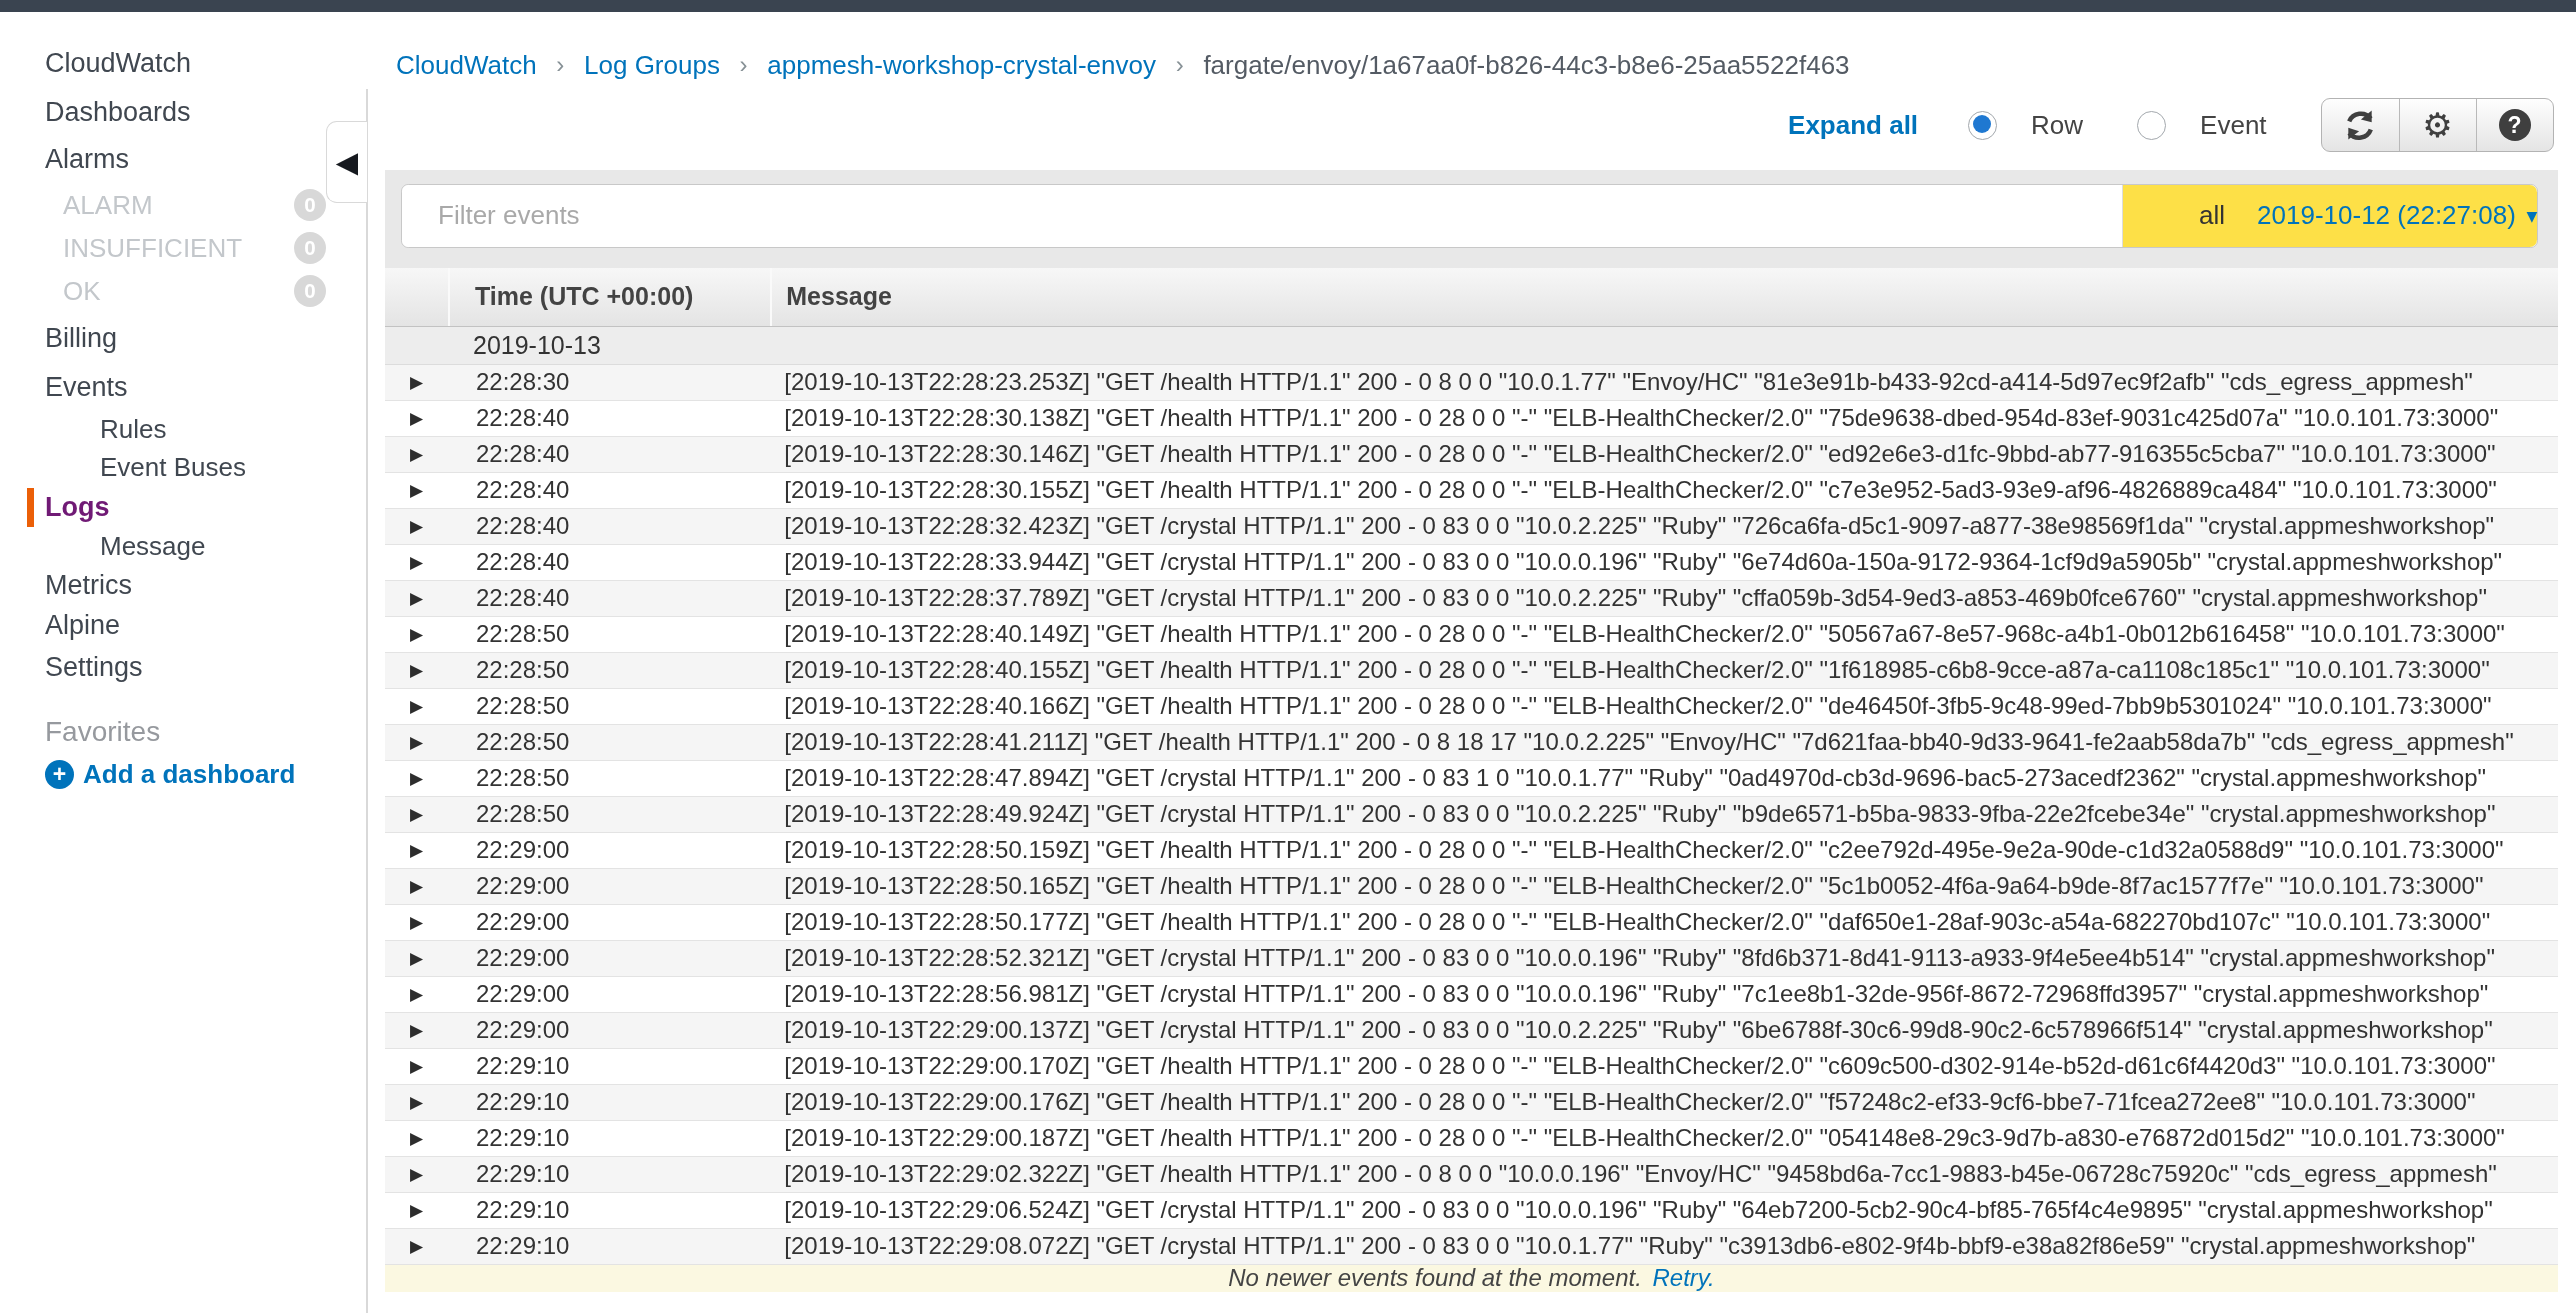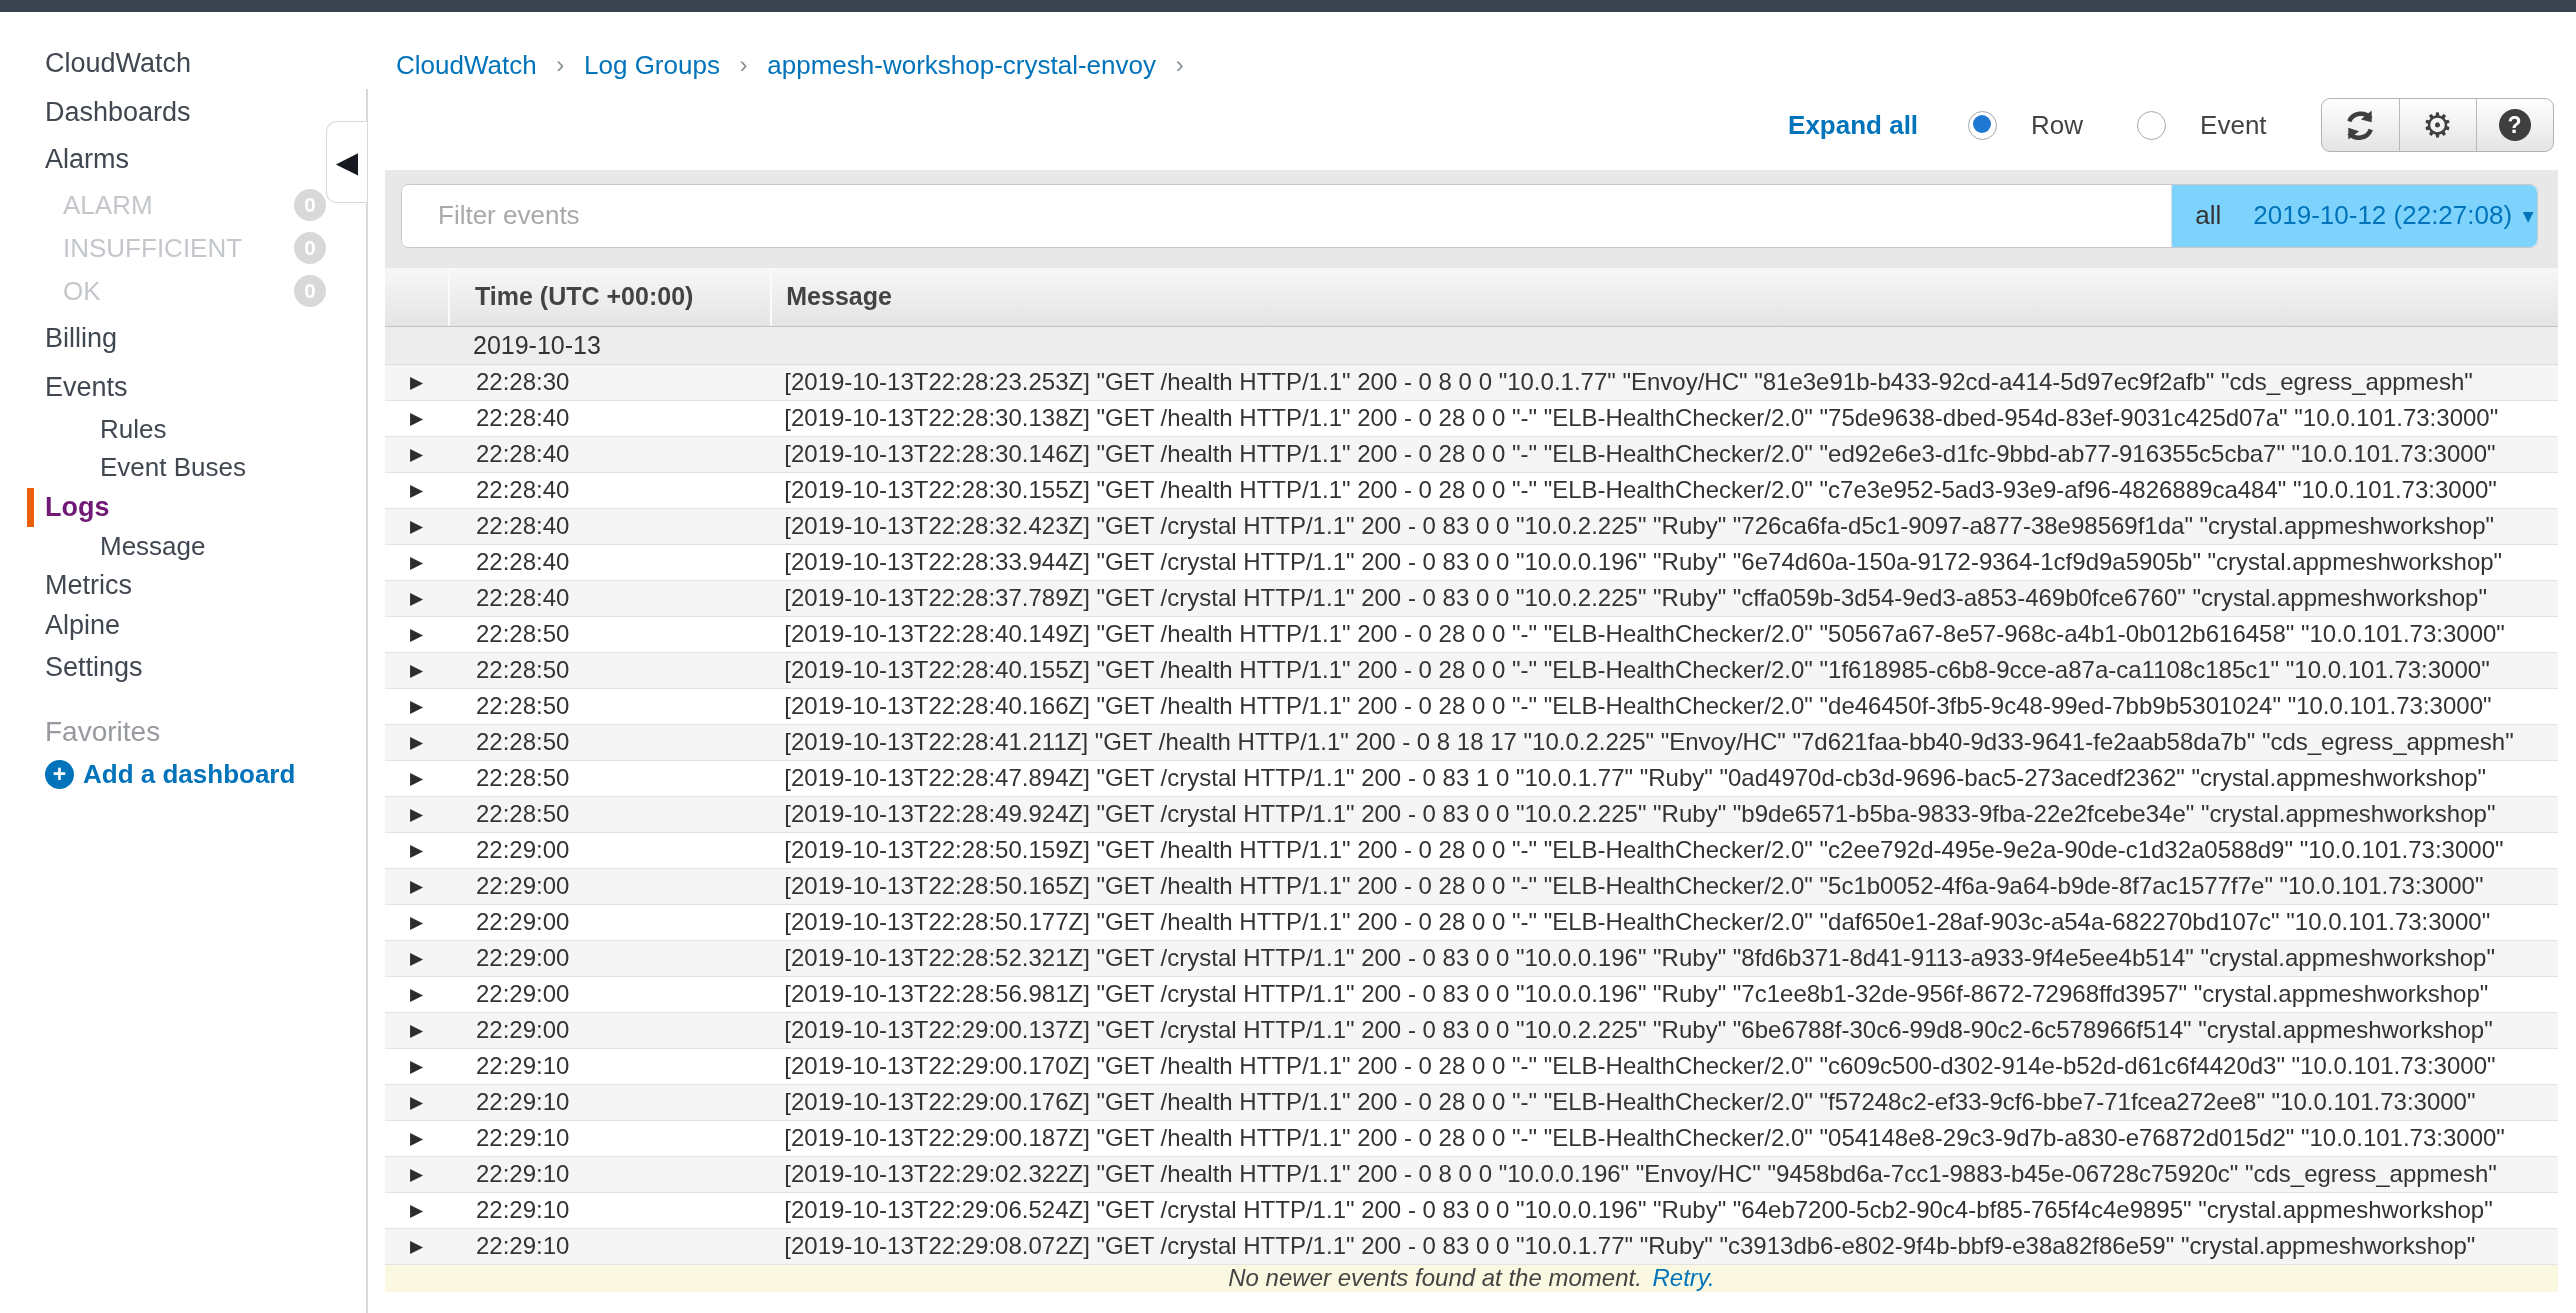--- a/index.html
+++ b/index.html
@@ -57,22 +57,22 @@
   .help-circle { width:32px; height:32px; border-radius:50%; background:#3f3f3f; color:#fff;
                  font-size:23px; font-weight:bold; display:flex; align-items:center; justify-content:center; }
 
   
   .panel { position:absolute; left:17px; right:18px; top:158px; background:#e8e8e8; padding-top:14.3px; }
   .filter-wrap { margin:0 19.7px 0 16px; height:64px; background:#fff; border:0.9px solid #c8c8c8;
                  border-radius:7.2px; display:flex; align-items:stretch; }
   .filter-input { flex:1; border:none; outline:none; font-size:26px; color:#333;
                   padding-left:36px; border-radius:7.2px 0 0 7.2px; font-family:"Liberation Sans",sans-serif; }
   .filter-input::placeholder { color:#a9a9a9; }
-  .filter-right { width:366px; border-left:0.9px solid #ddd; display:flex; align-items:center;
-                  border-radius:0 7.2px 7.2px 0; background:#7dd3fc; }
+  .filter-right { width:415px; border-left:0.9px solid #ddd; display:flex; align-items:center;
+                  border-radius:0 7.2px 7.2px 0; background:#fde047;justify-content:flex-end; }
   .filter-scope { color:#333; font-size:26px; margin-left:23px; }
   .date-link { color:#0073bb; font-size:26px; margin-left:32px; cursor:pointer; }
   .date-caret { color:#0073bb; font-size:21.5px; margin-left:10.7px; cursor:pointer; }
 
   .thead { margin-top:19.7px; height:59px; display:flex;
            background:linear-gradient(#f7f7f7,#e4e4e4); border-bottom:0.9px solid #c2c2c2; }
   .th { font-weight:bold; font-size:25px; color:#434343; display:flex; align-items:center; }
   .col-exp { width:63px; }
   .col-time { width:322px; border-left:2.7px solid #fafafa; padding-left:25px; }
   .col-msg { flex:1; border-left:2.7px solid #fafafa; padding-left:14.3px; min-width:0; }
@@ -162,20 +162,21 @@
 
 <div class="main">
 
   <div class="breadcrumb">
     <a>CloudWatch</a>
     <span class="crumb-sep">›</span>
     <a>Log Groups</a>
     <span class="crumb-sep">›</span>
     <a>appmesh-workshop-crystal-envoy</a>
     <span class="crumb-sep">›</span>
+    <span>fargate/envoy/1a67aa0f-b826-44c3-b8e6-25aa5522f463</span>
   </div>
 
   <div class="controls">
     <span class="expand-all">Expand all</span>
     <span class="radio checked"></span>
     <span class="radio-label">Row</span>
     <span class="radio"></span>
     <span class="radio-label">Event</span>
     <div class="btn-group">
       <div class="btn">

